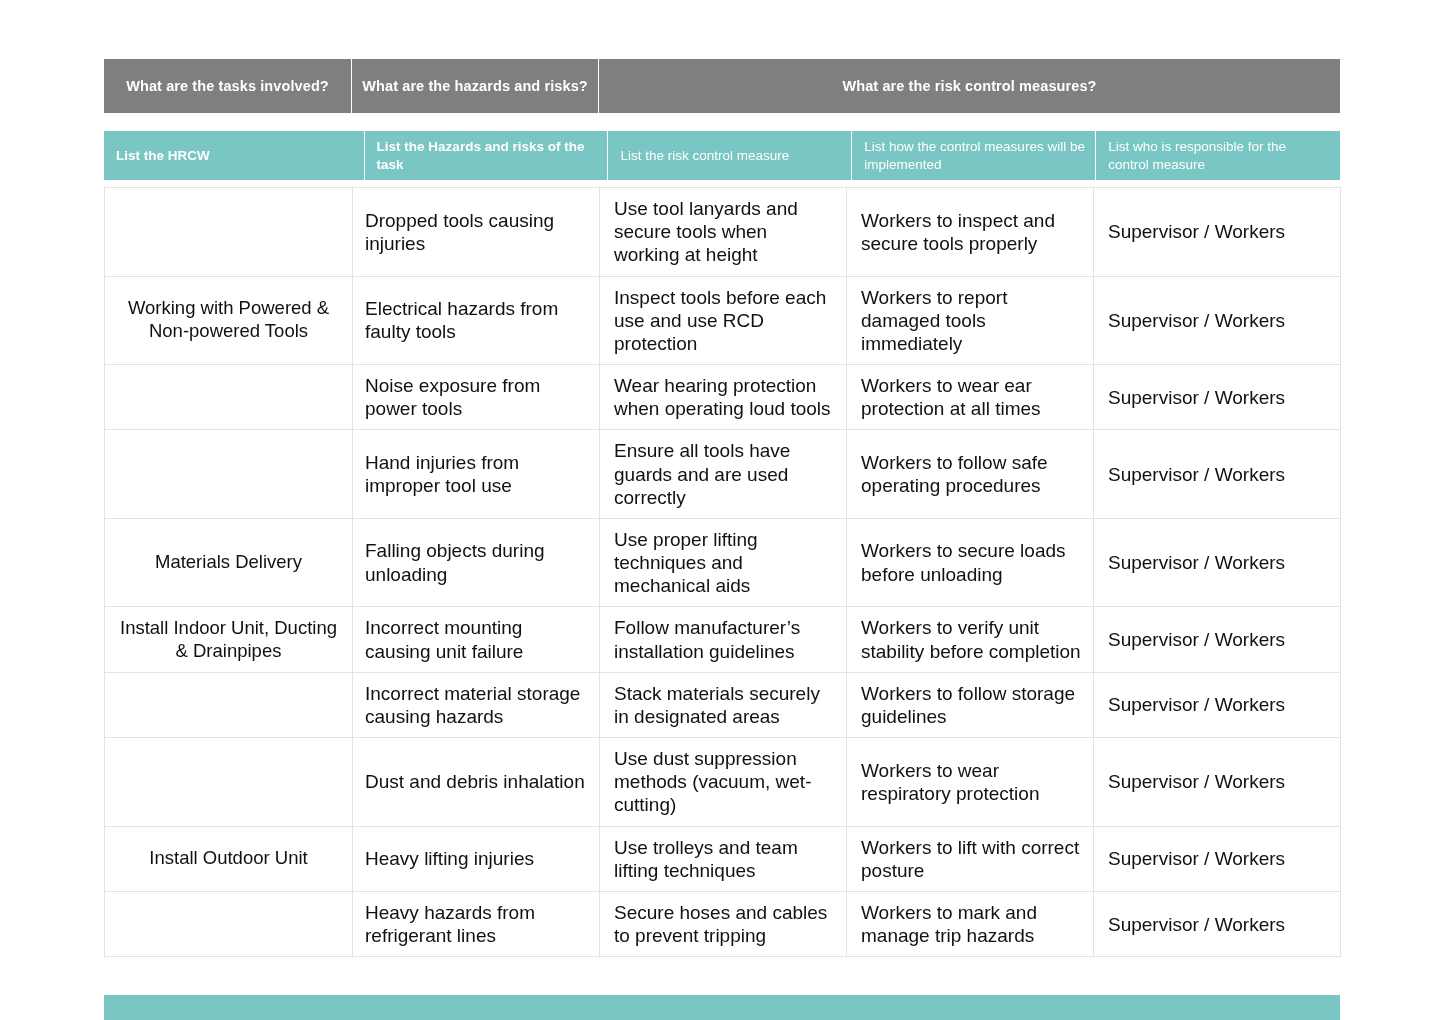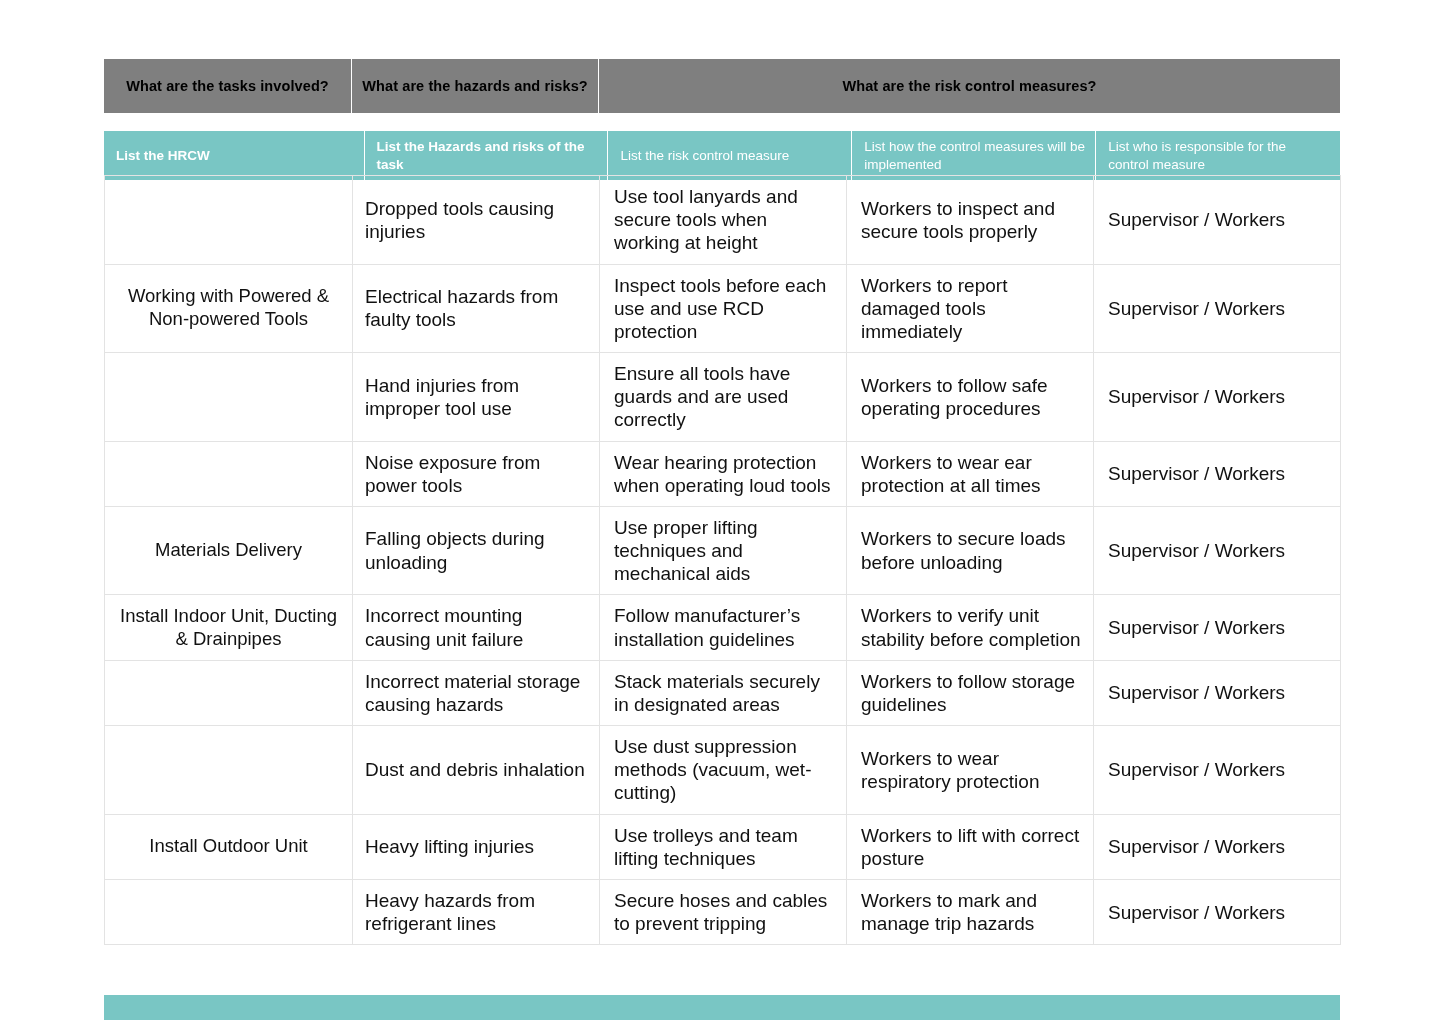--- a/index.html
+++ b/index.html
@@ -31,21 +31,21 @@
   .group-header-row {
     position: absolute;
     left: 104px;
     top: 59px;
     width: 1236px;
     height: 54px;
     display: flex;
   }
   .group-cell {
     background: #7f7f7f;
-    color: #000000;
+    color: #ffffff;
     font-weight: bold;
     font-size: 14.5px;
     letter-spacing: 0.1px;
     display: flex;
     align-items: center;
     justify-content: center;
     text-align: center;
     padding: 0 2px;
     border-right: 1px solid #ffffff;
   }
@@ -78,21 +78,21 @@
   .sc-1 { width: 264px; }
   .sc-2 { width: 247px; }
   .sc-3 { width: 247px; }
   .sc-4 { width: 247px; }
   .sc-5 { width: 247px; }
 
   
   .data-table {
     position: absolute;
     left: 104px;
-    top: 175px;
+    top: 187px;
     width: 1236px;
     border-collapse: collapse;
     table-layout: fixed;
   }
   .data-table td {
     border: 1px solid #e3e3e3;
     vertical-align: middle;
     padding: 9px 11px 9px 12px;
     font-size: 19px;
     line-height: 1.22;
@@ -162,30 +162,30 @@
       </tr>
       <tr>
         <td class="task-cell">Working with Powered &amp; Non-powered Tools</td>
         <td>Electrical hazards from faulty tools</td>
         <td class="c3cell">Inspect tools before each use and use RCD protection</td>
         <td class="c4cell">Workers to report damaged tools immediately</td>
         <td class="c5cell">Supervisor / Workers</td>
       </tr>
       <tr>
         <td class="task-cell"></td>
+        <td>Noise exposure from power tools</td>
+        <td class="c3cell">Wear hearing protection when operating loud tools</td>
+        <td class="c4cell">Workers to wear ear protection at all times</td>
+        <td class="c5cell">Supervisor / Workers</td>
+      </tr>
+      <tr>
+        <td class="task-cell"></td>
         <td>Hand injuries from improper tool use</td>
         <td class="c3cell">Ensure all tools have guards and are used correctly</td>
         <td class="c4cell">Workers to follow safe operating procedures</td>
-        <td class="c5cell">Supervisor / Workers</td>
-      </tr>
-      <tr>
-        <td class="task-cell"></td>
-        <td>Noise exposure from power tools</td>
-        <td class="c3cell">Wear hearing protection when operating loud tools</td>
-        <td class="c4cell">Workers to wear ear protection at all times</td>
         <td class="c5cell">Supervisor / Workers</td>
       </tr>
       <tr>
         <td class="task-cell">Materials Delivery</td>
         <td>Falling objects during unloading</td>
         <td class="c3cell">Use proper lifting techniques and mechanical aids</td>
         <td class="c4cell">Workers to secure loads before unloading</td>
         <td class="c5cell">Supervisor / Workers</td>
       </tr>
       <tr>

